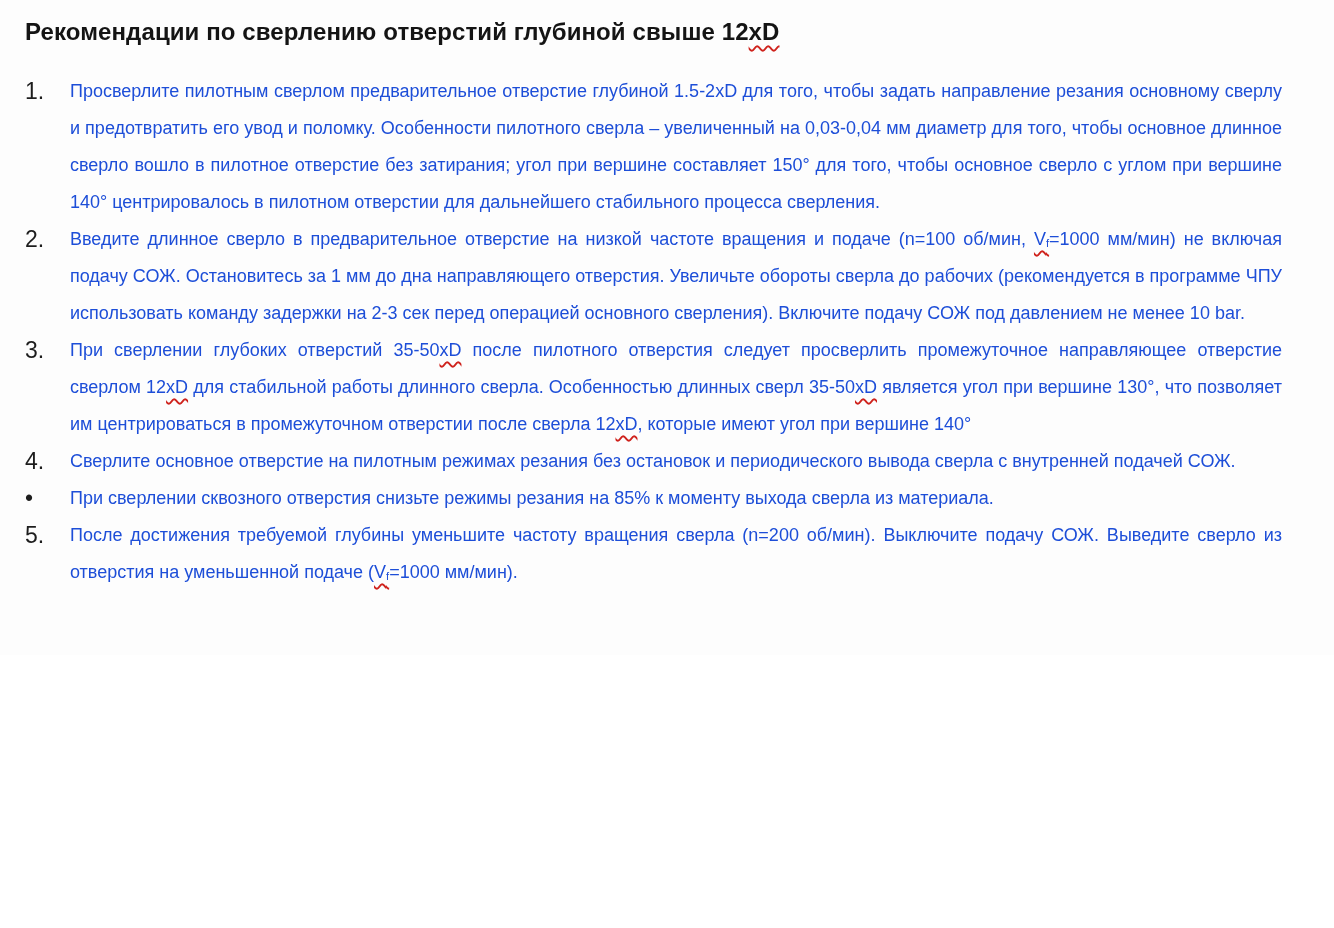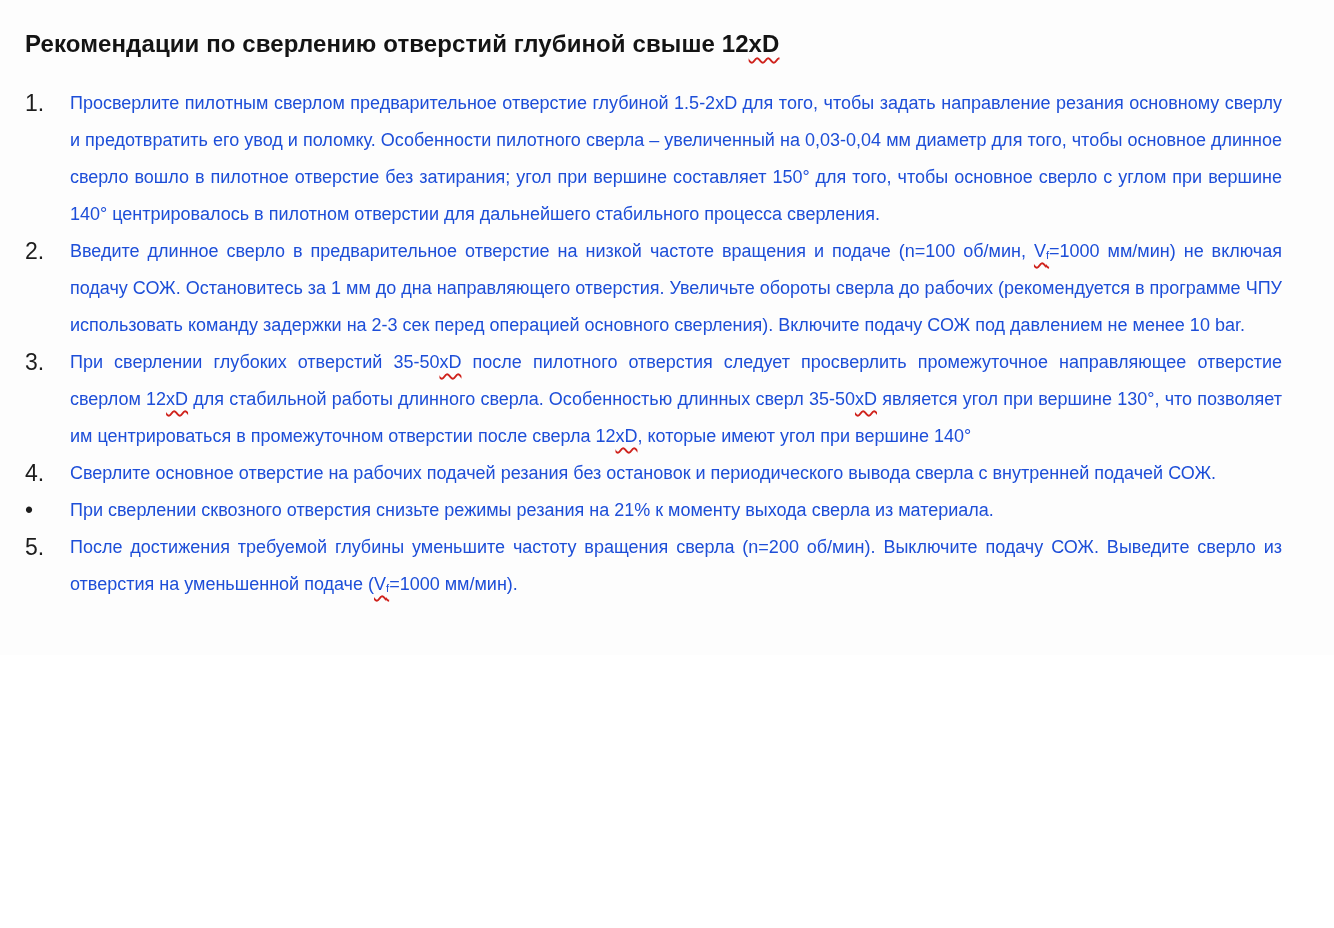--- a/index.html
+++ b/index.html
@@ -6,21 +6,21 @@
     margin: 0;
     padding: 0;
     background: #ffffff;
   }
   .page {
     position: relative;
     width: 1334px;
     height: 655px;
     box-sizing: border-box;
     background: #fdfdfd;
-    padding: 28px 52px 0 25px;
+    padding: 16px 52px 0 25px;
     overflow: hidden;
     font-family: "Liberation Sans", "DejaVu Sans", sans-serif;
     color: #1d1d1d;
     -webkit-font-smoothing: antialiased;
   }
   .doc-title {
     margin: 0 0 25px 0;
     font-size: 24px;
     line-height: 32px;
     font-weight: 700;
@@ -82,24 +82,24 @@
       <div class="list-item">
     <div class="list-marker">2.</div>
     <div class="list-text"><span class="run">Введите длинное сверло в предварительное отверстие на низкой частоте вращения и подаче (n=100 об/мин, </span><span class="run wavy">V</span><sub class="run wavy">f</sub><span class="run">=1000 мм/мин) не включая подачу СОЖ. Остановитесь за 1 мм до дна направляющего отверстия. Увеличьте обороты сверла до рабочих (рекомендуется в программе ЧПУ использовать команду задержки на 2-3 сек перед операцией основного сверления). Включите подачу СОЖ под давлением не менее 10 bar.</span></div>
   </div>
       <div class="list-item">
     <div class="list-marker">3.</div>
     <div class="list-text"><span class="run">При сверлении глубоких отверстий 35-50</span><span class="run wavy">xD</span><span class="run"> после пилотного отверстия следует просверлить промежуточное направляющее отверстие сверлом 12</span><span class="run wavy">xD</span><span class="run"> для стабильной работы длинного сверла. Особенностью длинных сверл 35-50</span><span class="run wavy">xD</span><span class="run"> является угол при вершине 130°, что позволяет им центрироваться в промежуточном отверстии после сверла 12</span><span class="run wavy">xD</span><span class="run">, которые имеют угол при вершине 140°</span></div>
   </div>
       <div class="list-item">
     <div class="list-marker">4.</div>
-    <div class="list-text"><span class="run">Сверлите основное отверстие на рабочих подачей резания без остановок и периодического вывода сверла с внутренней подачей СОЖ.</span></div>
+    <div class="list-text"><span class="run">Сверлите основное отверстие на пилотным режимах резания без остановок и периодического вывода сверла с внутренней подачей СОЖ.</span></div>
   </div>
       <div class="list-item">
     <div class="list-marker">•</div>
-    <div class="list-text"><span class="run">При сверлении сквозного отверстия снизьте режимы резания на 21% к моменту выхода сверла из материала.</span></div>
+    <div class="list-text"><span class="run">При сверлении сквозного отверстия снизьте режимы резания на 85% к моменту выхода сверла из материала.</span></div>
   </div>
       <div class="list-item">
     <div class="list-marker">5.</div>
     <div class="list-text"><span class="run">После достижения требуемой глубины уменьшите частоту вращения сверла (n=200 об/мин). Выключите подачу СОЖ. Выведите сверло из отверстия на уменьшенной подаче (</span><span class="run wavy">V</span><sub class="run wavy">f</sub><span class="run">=1000 мм/мин).</span></div>
   </div>
     </div>
 </div>
 
 </body></html>

